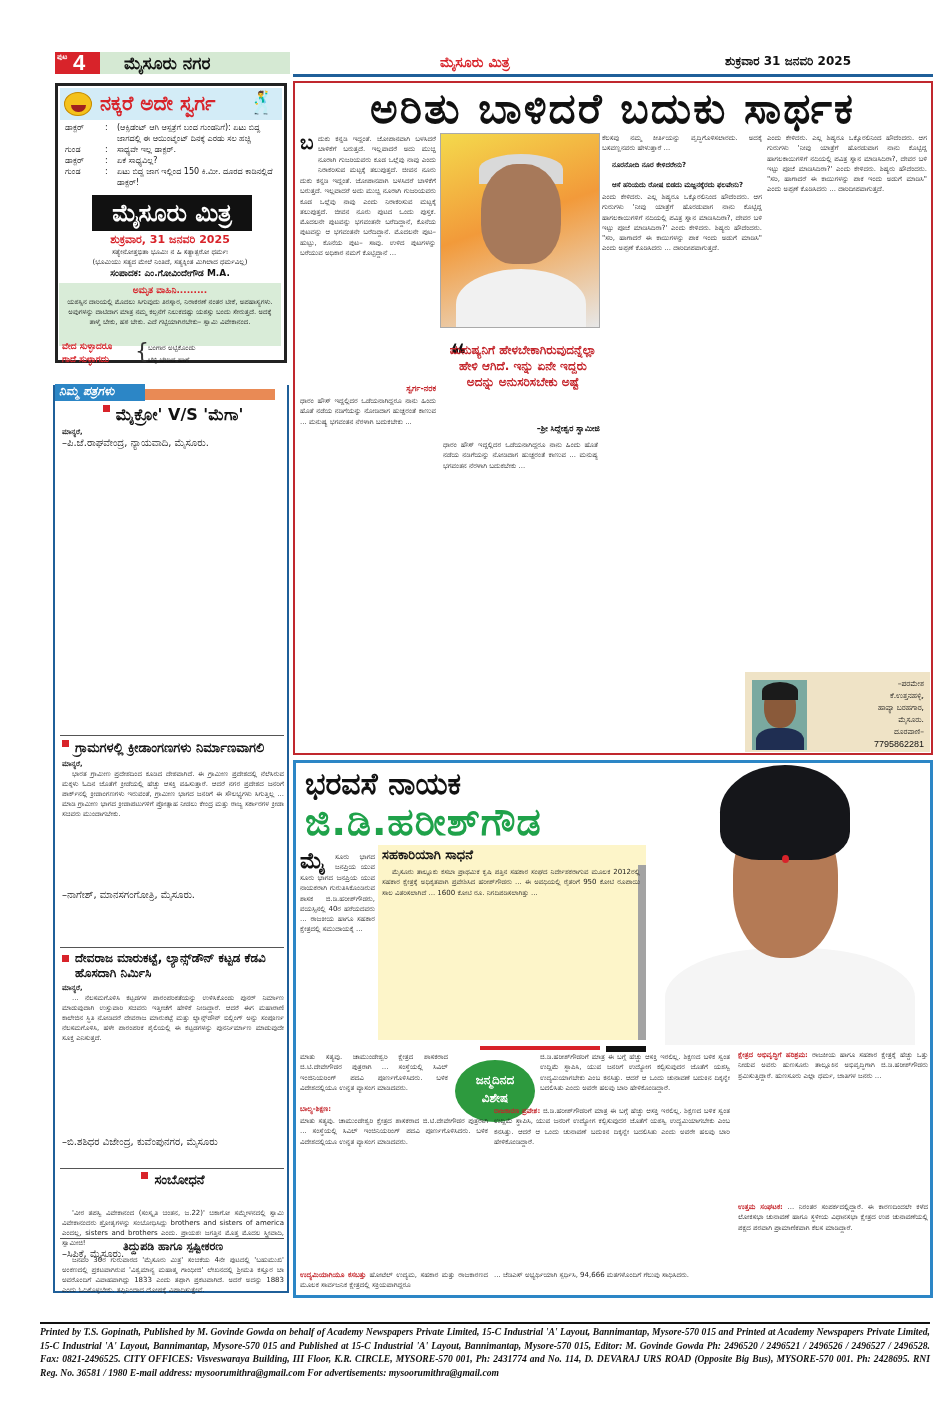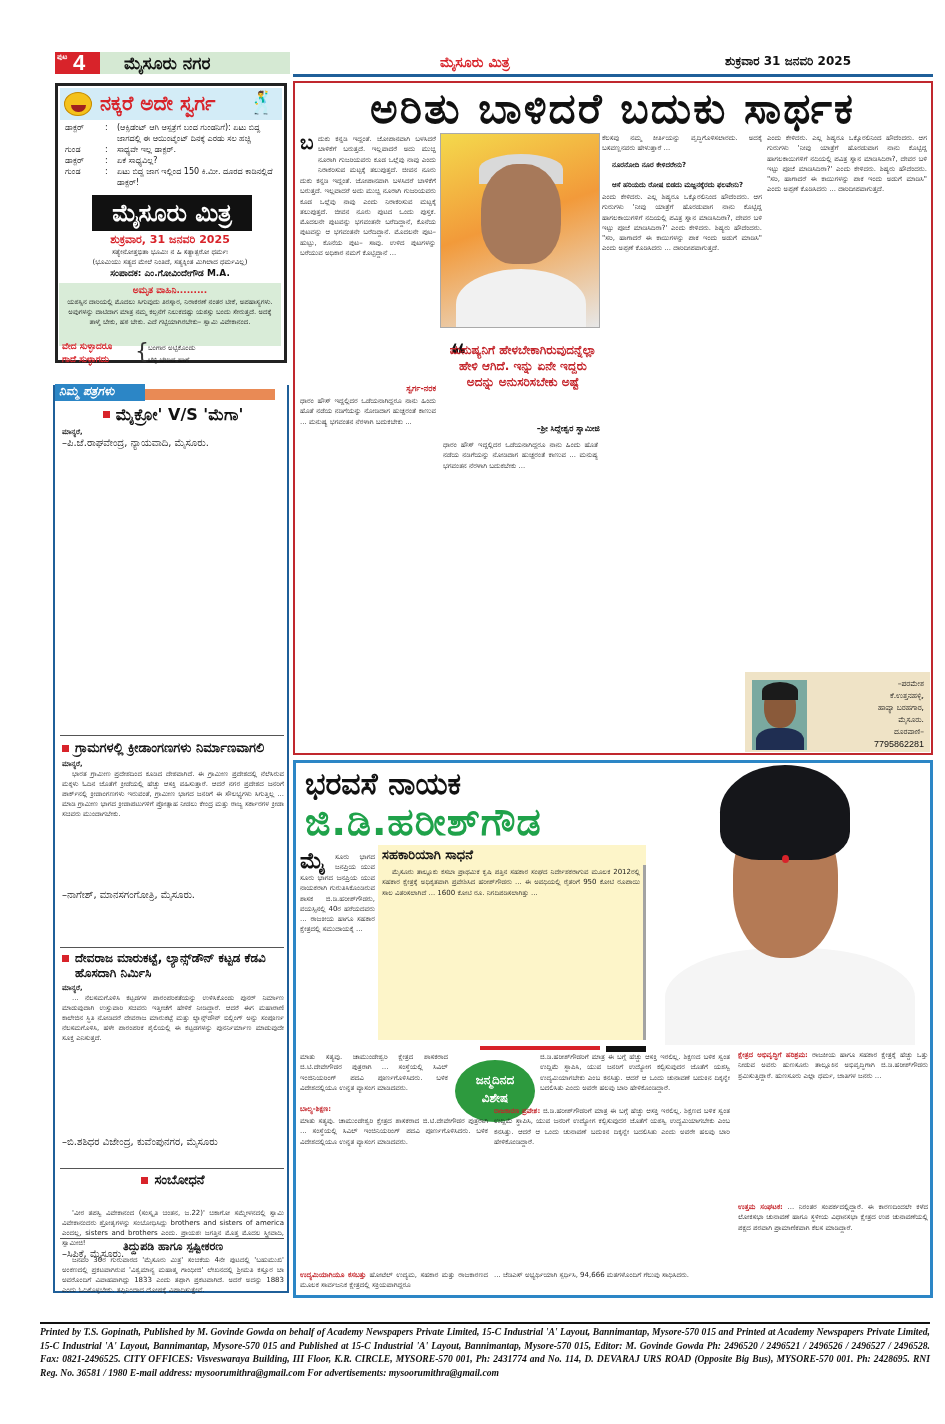--- a/index.html
+++ b/index.html
@@ -31,21 +31,21 @@
 #amrutha{left:59px;top:283px;width:222px;height:63px;background:#d9ecd8}
 #amrutha-title{position:absolute;left:0;top:2px;width:100%;text-align:center;font-size:9px;font-weight:bold;color:#d8232a}
 #amrutha-text{position:absolute;left:5px;top:14px;width:212px;font-size:7px;line-height:10px;text-align:center}
 #proverb-l{left:62px;top:340px;font-size:9px;font-weight:bold;color:#d8232a;line-height:13px}
 #proverb-brace{left:135px;top:339px;font-size:22px;line-height:24px;color:#333}
 #proverb-r{left:148px;top:342px;font-size:7px;line-height:12px}
 
 #letters-box{left:53px;top:385px;width:236px;height:908px;border:2px solid #1f5f99;border-top:none}
 #letters-head{left:55px;top:384px;width:90px;height:17px;background:#2c86c6;color:#fff;font-size:12px;font-weight:bold;padding-left:4px;font-style:italic}
 #letters-bar{left:145px;top:389px;width:130px;height:11px;background:#e98a55}
-.lhead{font-size:15px;font-weight:bold;color:#111;display:flex;align-items:center}
+.lhead{font-size:15px;font-weight:bold;color:#111;display:flex;}
 .lhead .sq{width:7px;height:7px;background:#d8232a;margin-right:6px;flex:none}
 .ltext{font-size:7px;line-height:10px;color:#222;text-align:justify}
 .lsig{font-size:10px;text-align:left;color:#222}
 .lsep{height:1px;background:#555}
 
 #main-box{left:293px;top:81px;width:640px;height:674px;border:2px solid #c0282e}
 #main-headline{left:300px;top:84px;width:625px;text-align:center;font-size:42px;font-weight:bold;letter-spacing:2px;font-family:"DejaVu Sans",sans-serif}
 .col{position:absolute;font-size:7px;line-height:10.3px;color:#222;text-align:justify;overflow:hidden}
 #swami-photo{left:440px;top:133px;width:160px;height:195px;background:linear-gradient(160deg,#f4d94c 0%,#f29a3a 45%,#e7e7e7 100%);border:1px solid #aaa;overflow:hidden}
 .face{position:absolute;left:40px;top:30px;width:80px;height:100px;border-radius:45% 45% 40% 40%;background:#a7795a}
@@ -64,21 +64,21 @@
 #feature-box{left:293px;top:760px;width:640px;height:538px;border:3px solid #2c86c6}
 #feat-kicker{left:305px;top:766px;font-size:30px;font-weight:bold}
 #feat-name{left:305px;top:800px;font-size:38px;font-weight:bold;color:#1fa24a;letter-spacing:1px}
 #harish-photo{left:645px;top:763px;width:285px;height:282px;background:#fff;overflow:hidden}
 #harish-photo .hair{left:75px;top:2px;width:130px;height:95px;border-radius:50% 50% 30% 30%;background:#15161a}
 #harish-photo .face{left:88px;top:45px;width:105px;height:150px;border-radius:45% 45% 45% 45%;background:#b47a55}
 #harish-photo .tilak{position:absolute;left:137px;top:92px;width:7px;height:8px;background:#d8232a;border-radius:50%}
 #harish-photo .shirt{left:20px;top:185px;width:250px;height:110px;border-radius:45% 45% 0 0;background:#f5f5f5}
 #sub-head-box{left:378px;top:845px;width:268px;height:20px;background:#fdf5c9}
 #sub-head{left:382px;top:847px;font-size:13px;font-weight:bold}
-#box-text-area{left:378px;top:865px;width:268px;height:175px;background:#fdf5c9;border-right:3px solid #a3a3a3}
+#box-text-area{left:378px;top:865px;width:268px;height:175px;background:#fdf5c9;border-right:8px solid #a3a3a3}
 #dropcap{left:300px;top:848px;font-size:22px;font-weight:bold}
 #birthday-badge{left:455px;top:1060px;width:80px;height:62px;border-radius:50%;background:#2d9a3e;color:#fff;text-align:center;font-size:12px;font-weight:bold;line-height:18px;padding-top:11px}
 #black-tab{left:606px;top:1046px;width:40px;height:6px;background:#111}
 #red-tab{left:480px;top:1046px;width:120px;height:4px;background:#d8232a}
 .hl-red{color:#c4242a;font-weight:bold}
 
 #footer-rule{left:40px;top:1322px;width:890px;height:2px;background:#111}
 #imprint{left:40px;top:1325px;width:890px;font-family:"Liberation Serif",serif;font-style:italic;font-weight:bold;font-size:9.6px;line-height:13.5px;text-align:justify;color:#111}
 </style>
 </head>

